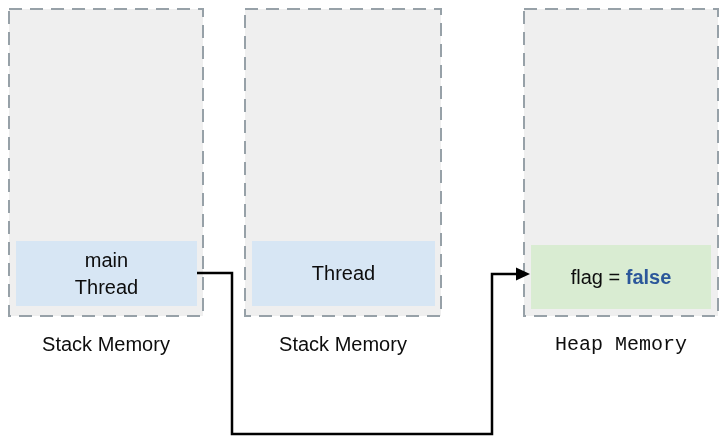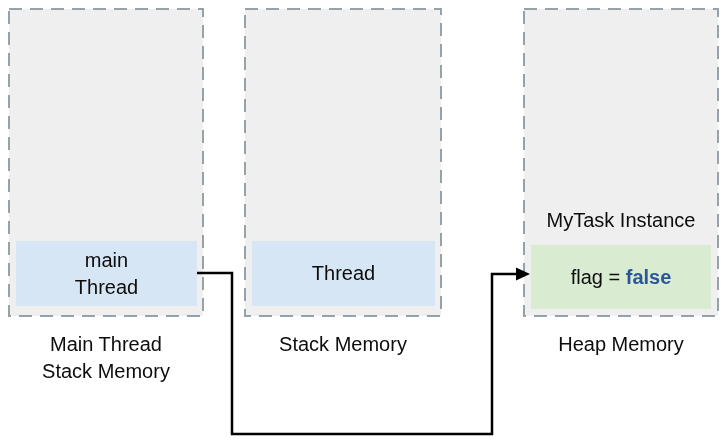--- a/index.html
+++ b/index.html
@@ -54,21 +54,21 @@
   .caption {
     position: absolute;
     top: 331px;
     text-align: center;
     font-size: 20px;
     line-height: 27px;
     color: var(--text-color);
   }
   .caption.c1 { left: 8px;   width: 196px; }
   .caption.c2 { left: 244px; width: 198px; }
-  .caption.c3 { left: 523px; width: 196px; }
+  .caption.c3 { left: 523px; width: 196px; font-family: Liberation Mono, monospace; }
   .heap-field .value {
     font-weight: bold;
     color: var(--value-text);
     margin-left: 0.28em;
   }
 </style>
 </head>
 <body>
 
 <div class="canvas">
@@ -85,30 +85,28 @@
 
   <div class="cell stack" style="left:16px; top:241px; width:181px; height:65px;">
     <span>main</span>
     <span>Thread</span>
   </div>
 
   <div class="cell stack" style="left:252px; top:241px; width:183px; height:65px;">
     <span>Thread</span>
   </div>
 
-  <div class="instance-label">MyTask Instance</div>
 
   <div class="cell heap heap-field" style="left:531px; top:245px; width:180px; height:64px;">
     <span>
       <span>flag =</span><span class="value">false</span>
     </span>
   </div>
 
   <div class="caption c1">
-    <div>Main Thread</div>
     <div>Stack Memory</div>
   </div>
 
   <div class="caption c2">
     <div>Stack Memory</div>
   </div>
 
   <div class="caption c3">
     <div>Heap Memory</div>
   </div>

